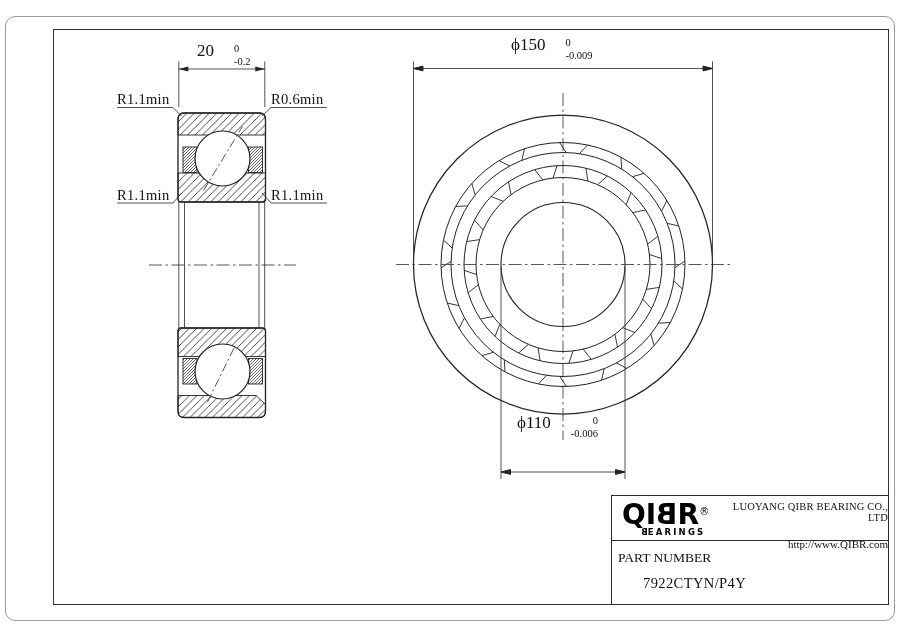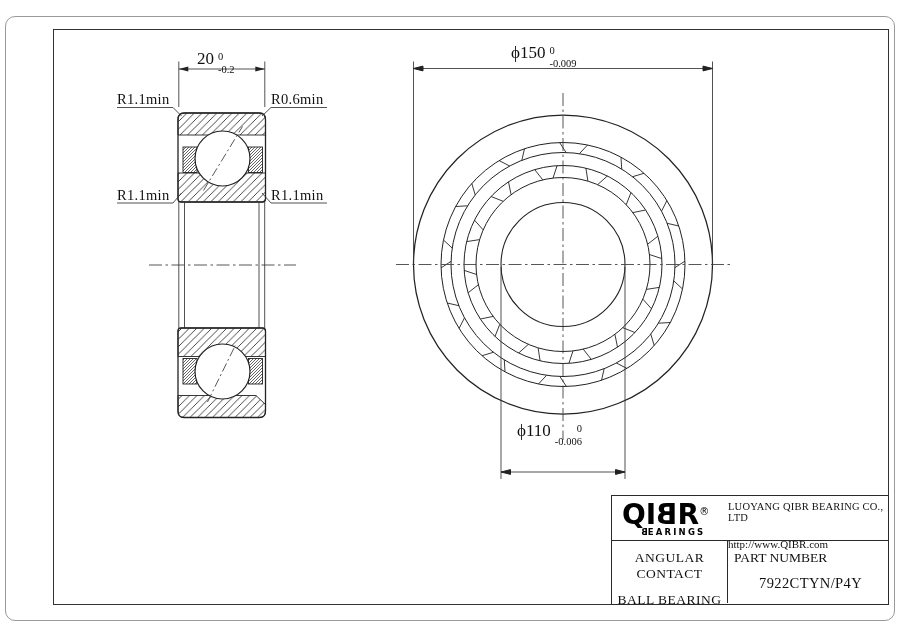--- a/index.html
+++ b/index.html
@@ -5,37 +5,37 @@
   html,body{margin:0;padding:0;background:#fff;}
   #page{position:relative;width:900px;height:636px;background:#fff;overflow:hidden;
         font-family:"Liberation Serif","DejaVu Serif",serif;color:#111;}
   #page-border{position:absolute;left:5px;top:16px;width:888px;height:603px;
         border:1.6px solid #9a9a9a;border-radius:10px;}
   #frame{position:absolute;left:53px;top:29px;width:836px;height:576px;border:1.5px solid #333;
         box-sizing:border-box;}
   svg{position:absolute;left:0;top:0;}
 
   .rlabel{position:absolute;font-size:14.5px;letter-spacing:.3px;line-height:1;white-space:nowrap;}
-  .dim{position:absolute;display:flex;gap:4px;line-height:1;white-space:nowrap;margin-top:8px;}
+  .dim{position:absolute;display:flex;gap:20px;line-height:1;white-space:nowrap;}
   .dim-main{font-size:17px;}
   .tol{display:flex;flex-direction:column;font-size:10.5px;line-height:1.2;padding-top:1px;}
 
   
   #title-block{position:absolute;left:611px;top:495px;width:278px;height:110px;
         border:1.6px solid #2a2a2a;box-sizing:border-box;background:#fff;}
   #tb-row1{display:flex;height:44px;}
   #tb-logo{width:116px;padding:3px 0 0 10px;box-sizing:border-box;}
   .logo-word{font-family:"DejaVu Sans","Liberation Sans",sans-serif;font-weight:bold;
         font-size:28px;line-height:26px;letter-spacing:0;color:#000;}
   .logo-word .flip{display:inline-block;transform:scaleX(-1);}
   .logo-reg{font-size:10px;vertical-align:9px;font-weight:normal;}
   .logo-sub{font-family:"DejaVu Sans","Liberation Sans",sans-serif;font-weight:bold;
         font-size:8.5px;letter-spacing:2.2px;margin:-1px 0 0 17px;color:#000;}
   .logo-sub .flip{display:inline-block;transform:scaleX(-1);}
-  #tb-company{flex:1;text-align:left;padding-top:5px;}
+  #tb-company{flex:1;text-align:right;padding-top:5px;}
   #tb-company .co-name{font-size:10.5px;letter-spacing:.2px;}
   #tb-company .co-web{font-size:11px;margin-top:15px;}
   #tb-row2{display:flex;border-top:1.4px solid #2a2a2a;height:62px;}
   #tb-type{width:116px;border-right:1.4px solid #2a2a2a;box-sizing:border-box;
         text-align:center;padding-top:9px;font-size:13.5px;letter-spacing:.5px;}
   #tb-type div{margin-bottom:10px;}
   #tb-part{flex:1;padding:9px 0 12px 6px;font-size:13.5px;}
   #tb-part .pn-value{font-size:14.5px;margin:9px 0 8px 25px;letter-spacing:.4px;}
 </style>
 </head>
@@ -221,23 +221,19 @@
         <div class="logo-sub">
           <span class="flip">B</span><span>EARINGS</span>
         </div>
       </div>
       <div id="tb-company">
         <div class="co-name">LUOYANG QIBR BEARING CO., LTD</div>
         <div class="co-web">http://www.QIBR.com</div>
       </div>
     </div>
     <div id="tb-row2">
-      <div id="tb-type">
-        <div>ANGULAR CONTACT</div>
-        <div>BALL BEARING</div>
-      </div>
       <div id="tb-part">
         <div>PART NUMBER</div>
         <div class="pn-value">7922CTYN/P4Y</div>
       </div>
     </div>
   </div>
 </div>
 
 </body></html>

